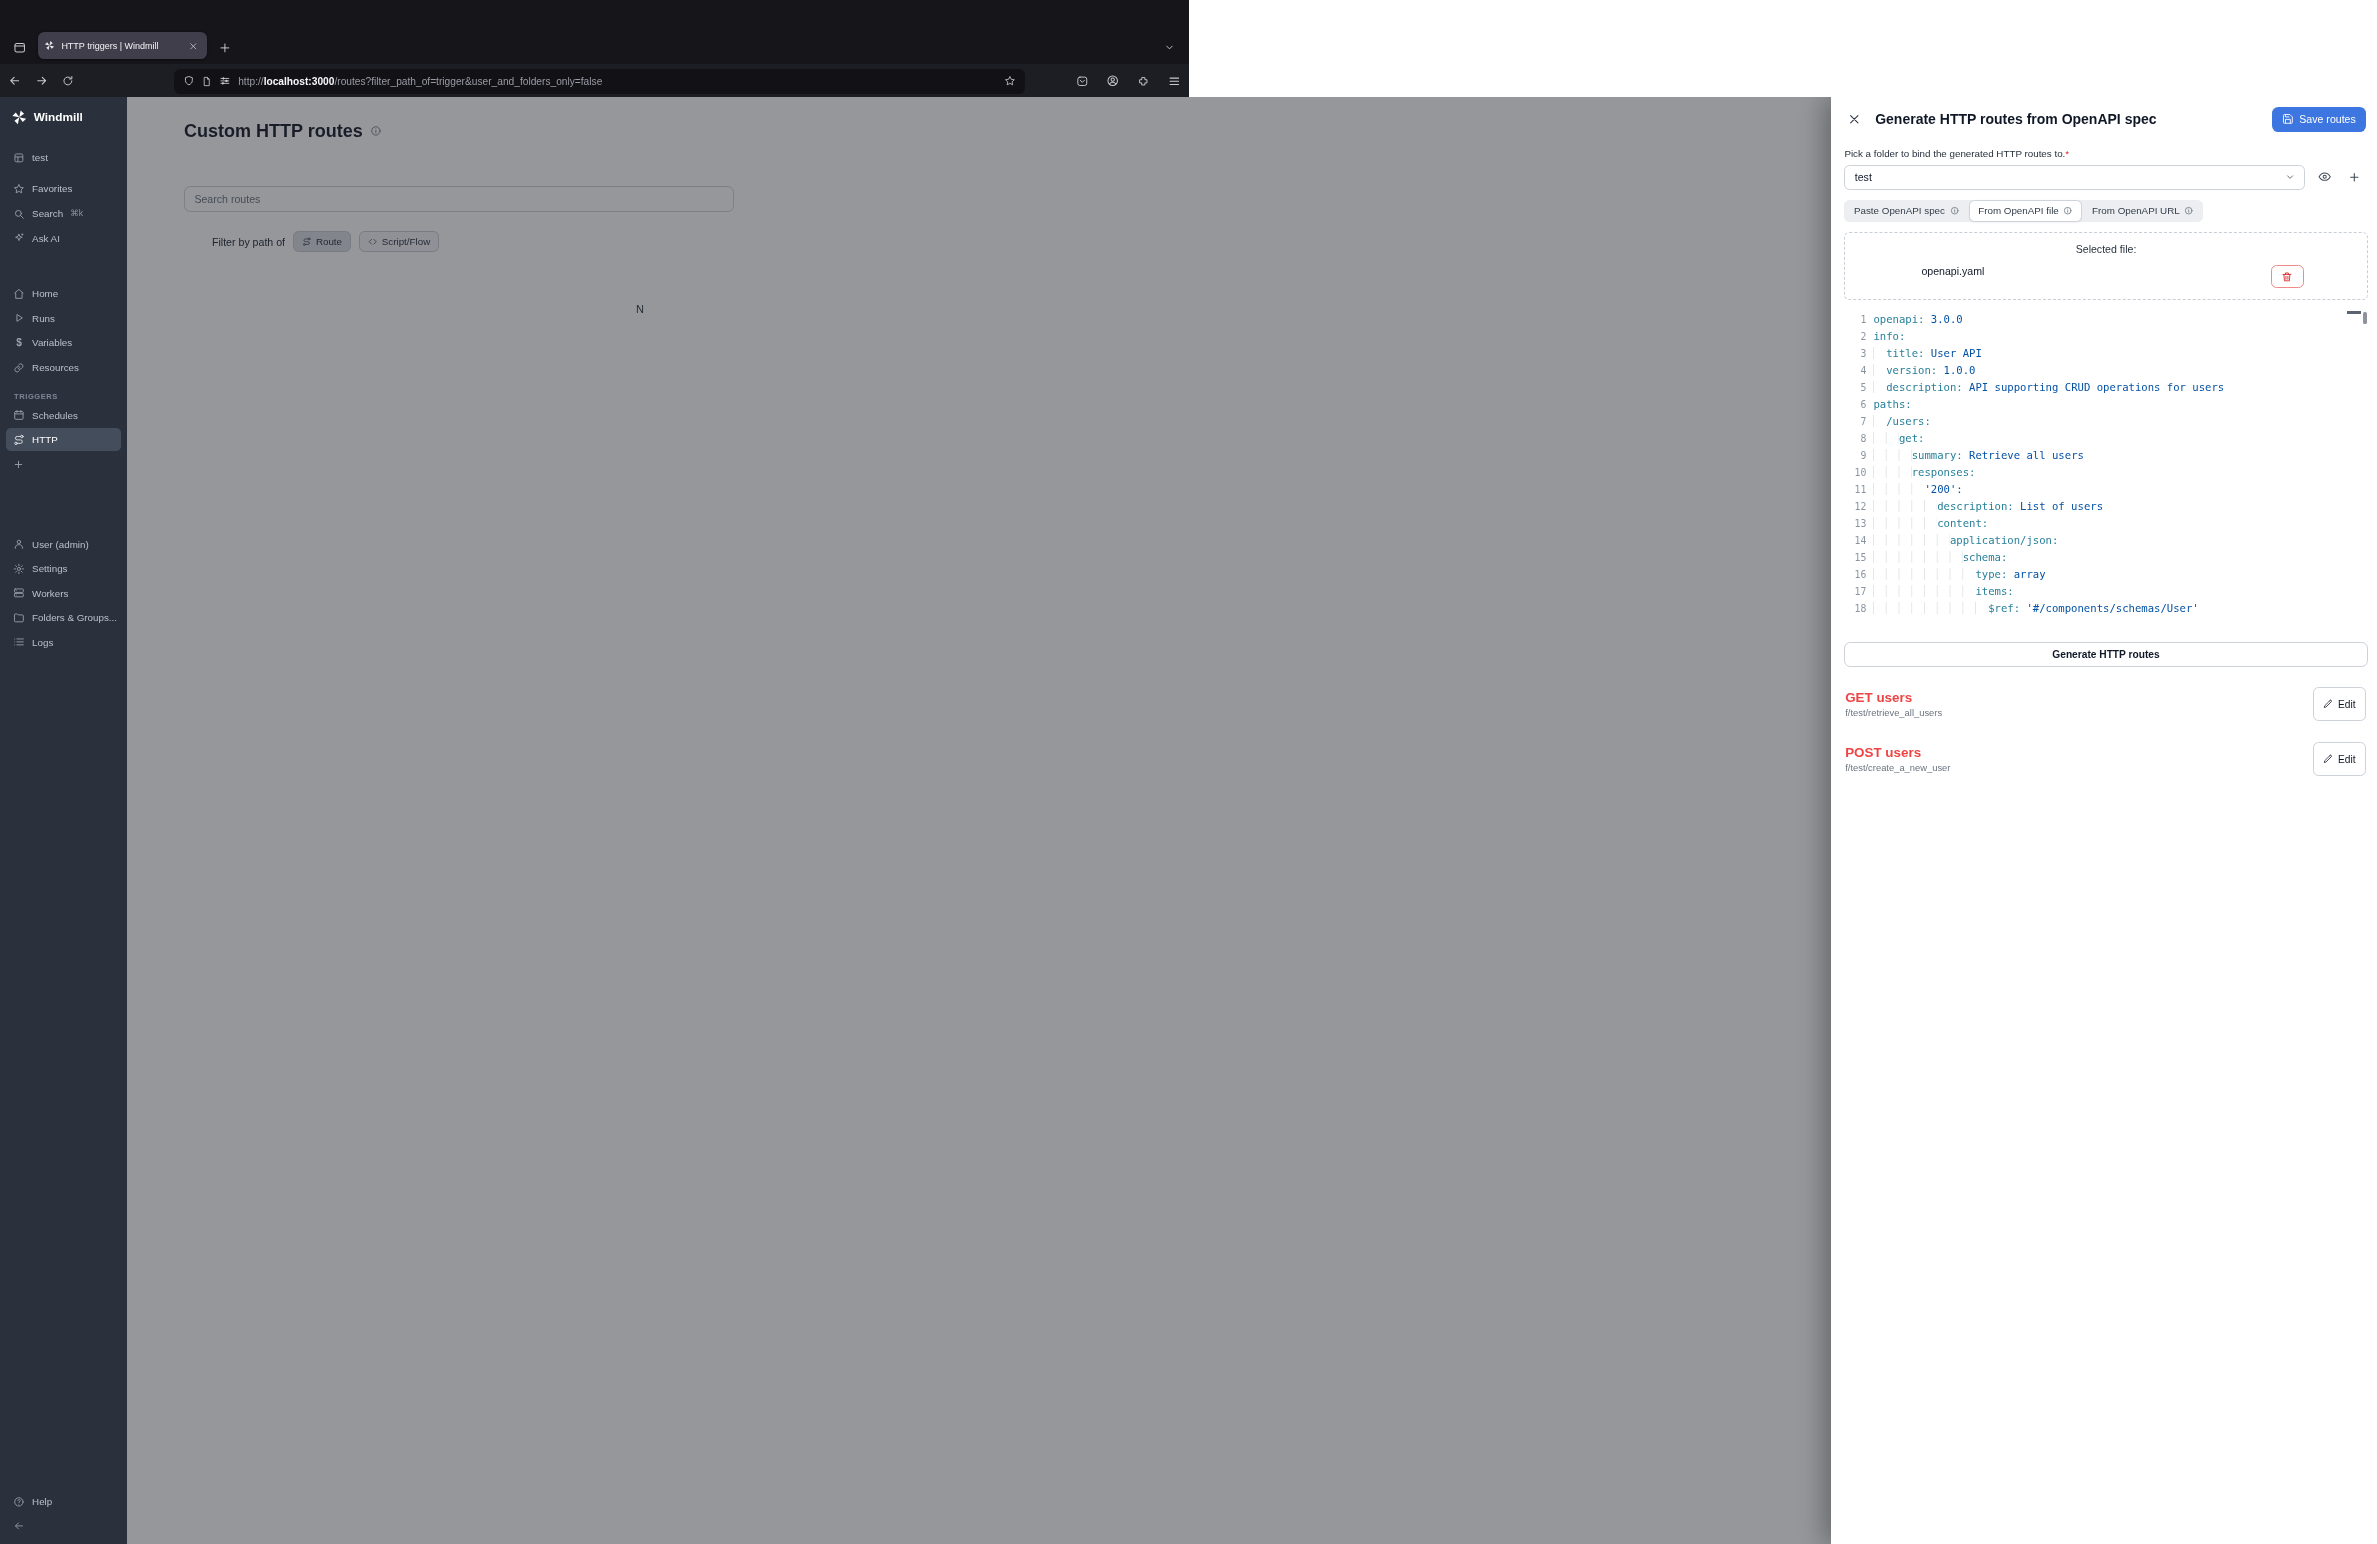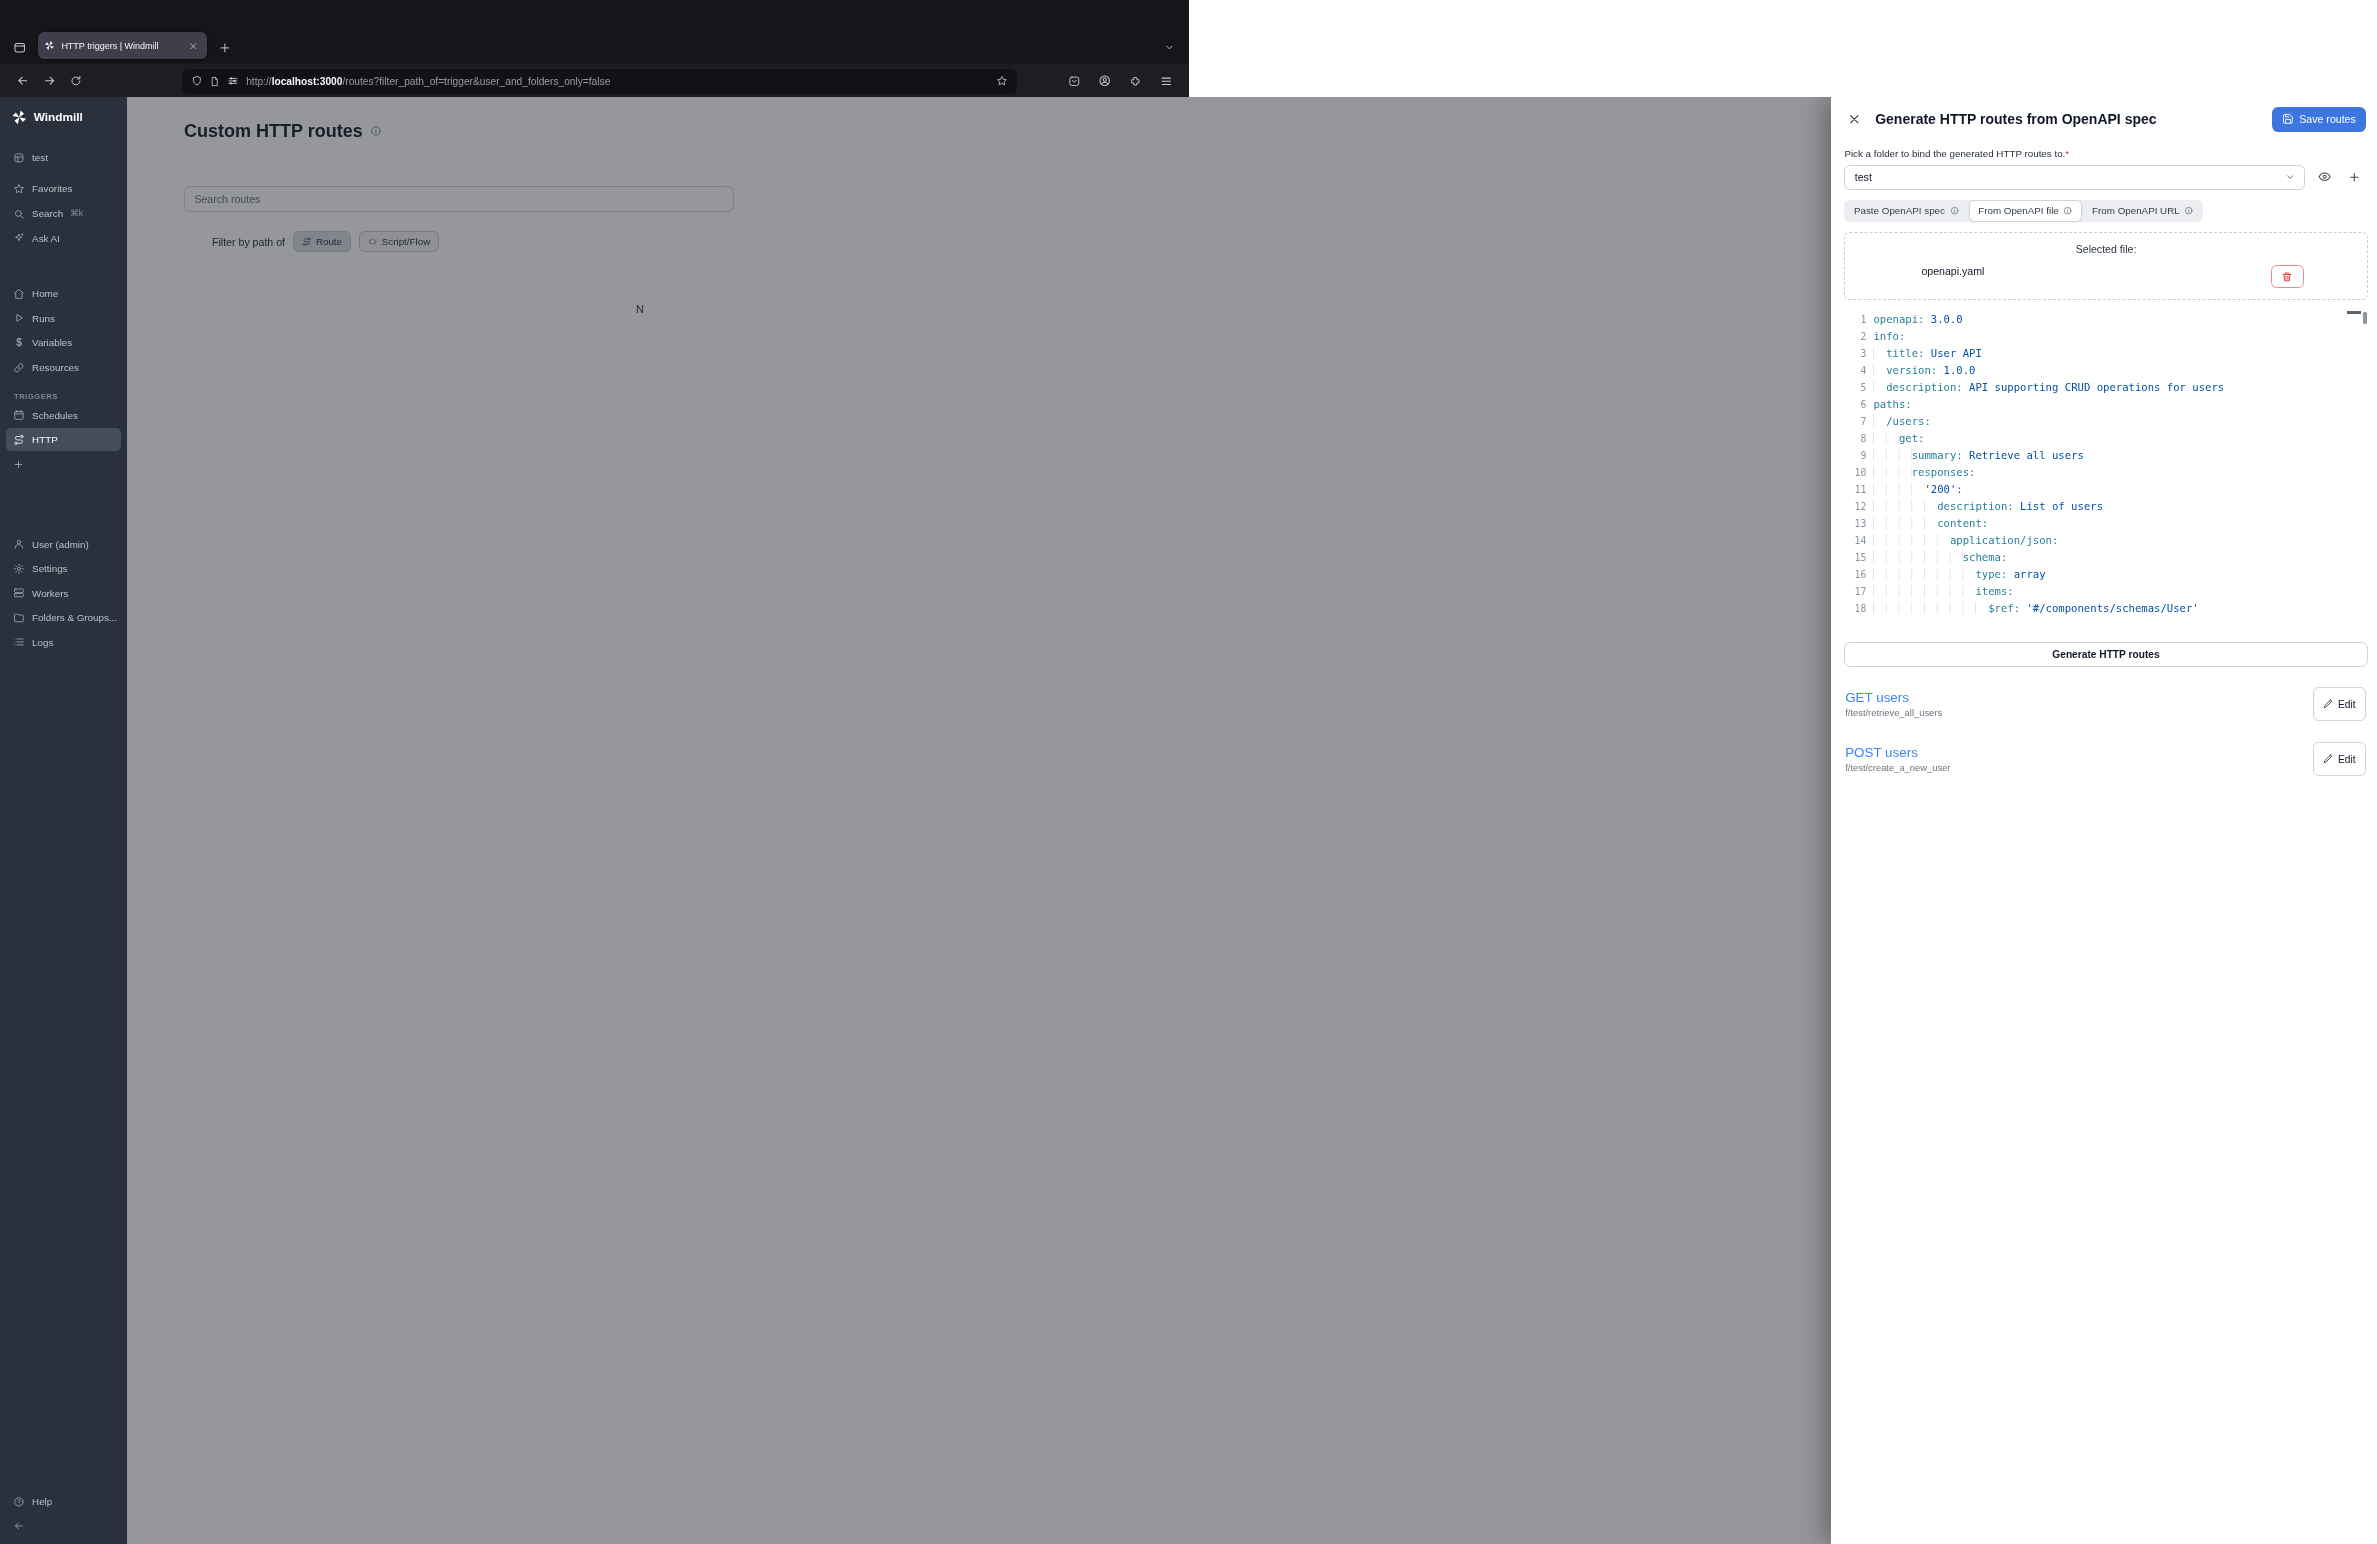--- a/index.html
+++ b/index.html
@@ -8,21 +8,21 @@
   svg.ic { display:block; }
 
   
   .chrome { height:97px; background:#15151a; }
   .chrome-top { height:64px; display:flex; align-items:flex-end; padding:0 7.9px 4.7px 7.9px; gap:6.3px; }
   .chrome-btn { width:23.6px; height:23.6px; border-radius:4.7px; display:flex; align-items:center; justify-content:center; color:#c9cad1; }
   .tab { width:169px; height:27px; background:#3f3e4a; border-radius:6.3px; display:flex; align-items:center; gap:6.3px; padding:0 6.3px; box-shadow:0 0.8px 2.4px rgba(0,0,0,.4); }
   .tab-title { flex:1; font-size:9px; color:#f3f4f7; white-space:nowrap; overflow:hidden; }
   .tab-close { width:14px; height:14px; display:flex; align-items:center; justify-content:center; color:#c9cad1; border-radius:3.1px; }
   .chrome-spacer { flex:1; }
-  .navbar { height:34px; display:flex; align-items:center; padding:0 11px; background:#1d1d24; }
+  .navbar { height:34px; display:flex; align-items:center; padding:0 3px; background:#1d1d24; }
   .nav-group { display:flex; gap:3.1px; }
   .urlbar { flex:1; margin:0 46px 0 94px; height:25px; background:#111116; border-radius:6.3px; display:flex; align-items:center; gap:7px; padding:0 8.6px; }
   .url-text { flex:1; font-size:10.2px; white-space:nowrap; overflow:hidden; color:#9a9ca5; }
   .url-text .host { color:#f7f8fa; font-weight:700; }
   .right-icons { display:flex; gap:7px; }
 
   
   .app { position:absolute; top:97px; left:0; right:0; bottom:0; display:flex; }
 
   
@@ -79,21 +79,21 @@
   .code { margin-left:7px; white-space:pre; }
   .code span { white-space:pre; }
   .ind { background-image:linear-gradient(to right, #e4e7ea 0.8px, transparent 0.8px); background-size:2ch 100%; }
   .k { color:#267f99; }
   .v { color:#0451a5; }
   .scroll-thumb { position:absolute; top:1.6px; right:0.8px; width:3.9px; height:11.8px; background:#8f949b; border-radius:1.6px; }
   .scroll-dash { position:absolute; top:0; right:6.3px; width:14px; height:3.1px; background:#5b6470; }
   .generate-btn { margin-top:23.6px; width:100%; height:24.4px; border:0.8px solid #cdd2d8; border-radius:6.3px; background:#fff; font-size:10.2px; font-weight:700; color:#101828; font-family:inherit; }
   .routes { margin-top:9.4px; }
   .route-item { display:flex; align-items:center; padding:11px 1.6px 10.2px 0.8px; }
-  .route-name { font-size:13.4px; font-weight:400; color:#3b82f6; }
+  .route-name { font-size:13.4px; font-weight:700; color:#ef4444; }
   .route-path { font-size:9.4px; color:#6b7480; margin-top:2.4px; }
   .edit-btn { margin-left:auto; height:34px; border:0.8px solid #cdd2d8; border-radius:5.5px; background:#fff; display:flex; align-items:center; gap:4.7px; padding:0 9.4px; font-size:10.2px; color:#101828; font-family:inherit; }
 </style>
 </head>
 <body>
 
 <div class="chrome">
   <div class="chrome-top">
     <div class="chrome-btn">
       <svg class="ic" width="13.4" height="13.4" viewBox="0 0 24 24" fill="none" stroke="currentColor" stroke-width="1.8" stroke-linecap="round">

